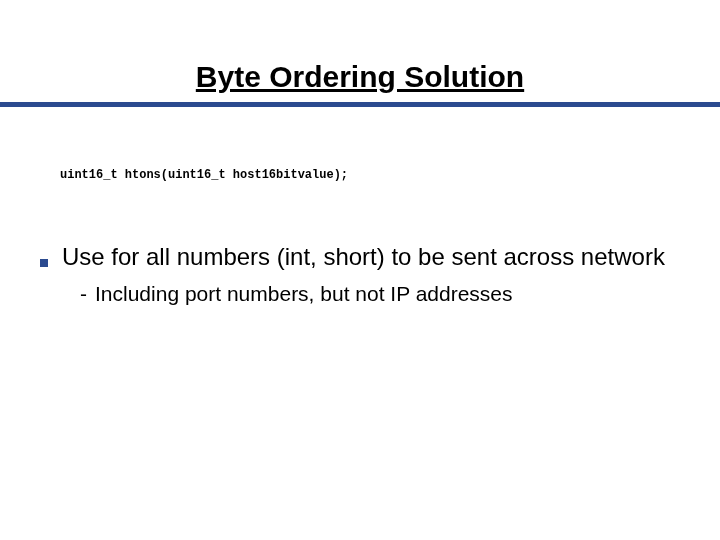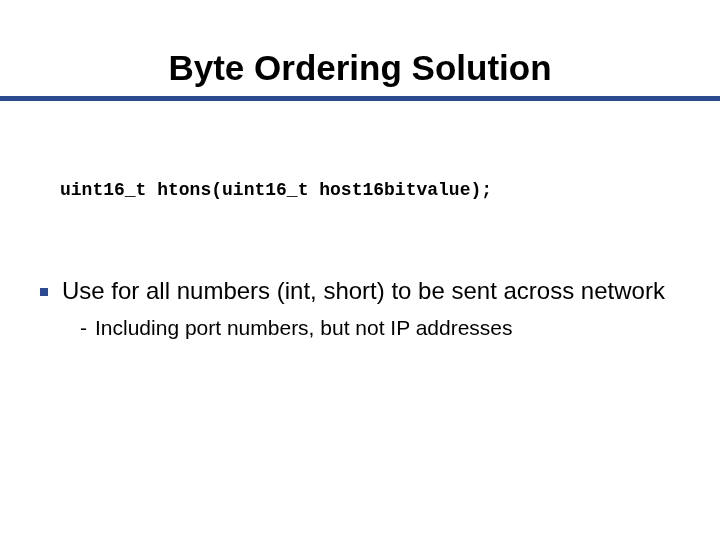--- a/index.html
+++ b/index.html
@@ -13,49 +13,50 @@
     overflow: hidden;
   }
   .slide {
     position: relative;
     width: 720px;
     height: 540px;
     box-sizing: border-box;
   }
   .title {
     text-align: center;
-    font-size: 35px;
+    font-size: 30px;
     font-weight: bold;
-    margin-top: 48px;
+    margin-top: 60px;
     margin-bottom: 8px;
+    text-decoration: underline;
   }
   .rule {
     width: 100%;
     height: 5px;
     background: #2b4a8f;
     margin-top: 6px;
   }
   .code-block {
     margin-top: 28px;
     margin-left: 60px;
     font-family: "Courier New", Courier, monospace;
-    font-size: 18px;
+    font-size: 12px;
     font-weight: bold;
     line-height: 1.35;
     white-space: pre;
     color: #000;
   }
   .bullets {
     margin-top: 26px;
     margin-left: 40px;
     margin-right: 40px;
   }
   .bullet-row {
     display: flex;
-    align-items: flex-start;
+    align-items: center;
   }
   .bullet-square {
     width: 8px;
     height: 8px;
     background: #2b4a8f;
     margin-right: 14px;
     margin-top: 12px;
     flex-shrink: 0;
   }
   .bullet-text {

